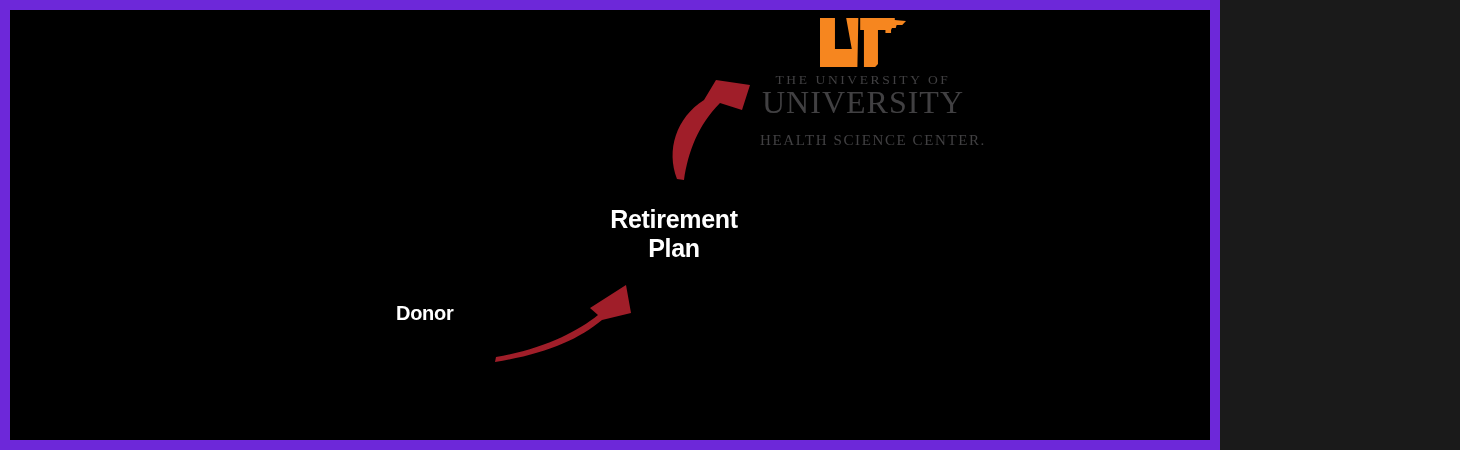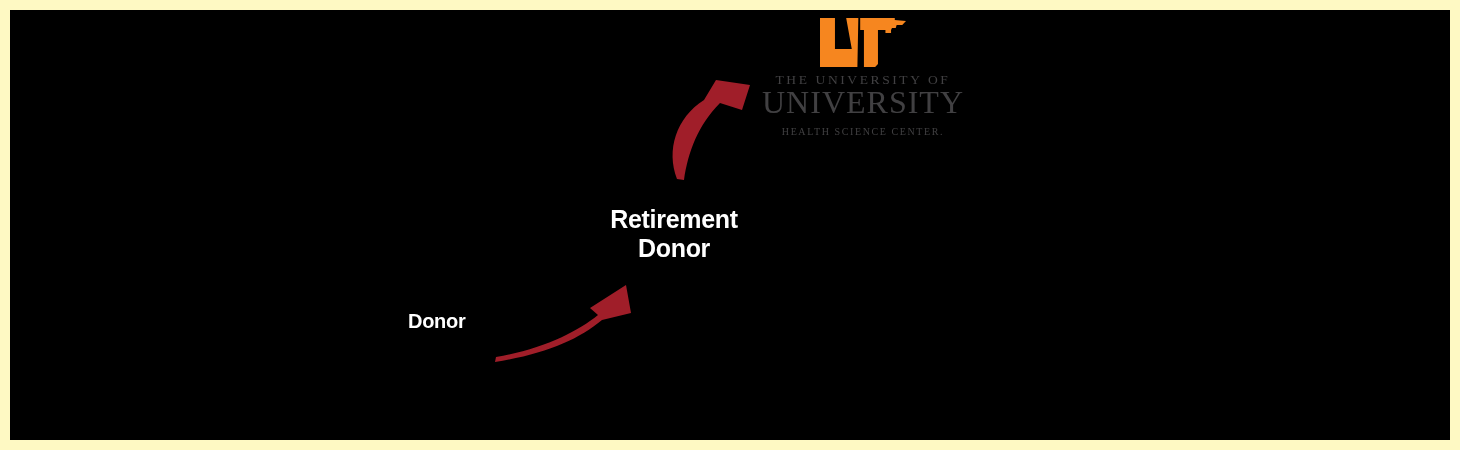--- a/index.html
+++ b/index.html
@@ -1,22 +1,22 @@
 <!DOCTYPE html>
 <html><head>
 <meta charset="utf-8">
 <style>
   html, body { margin: 0; padding: 0; background: #1a1a1a; }
   .canvas {
     position: relative;
-    width: 1460px;
+    width: 1220px;
     height: 450px;
     box-sizing: border-box;
     background: #000000;
-    border: 10px solid #fef9c3;
+    border: 10px solid #6d28d9;
     overflow: hidden;
     font-family: "Liberation Sans", sans-serif;
   }
   .arrow-layer {
     position: absolute;
     left: -10px; top: -10px;
     width: 1460px; height: 450px;
     pointer-events: none;
   }
   .node-label {
@@ -26,45 +26,44 @@
     letter-spacing: -0.3px;
   }
   .node-plan {
     left: 584px; top: 195px;
     width: 160px;
     font-size: 25px;
     line-height: 29px;
     text-align: center;
   }
   .node-donor {
-    left: 398px; top: 292px;
+    left: 386px; top: 292px;
     font-size: 20px;
     white-space: nowrap;
-    margin-top: 8px;
   }
   .logo {
     position: absolute;
     left: 750px; top: 8px;
     width: 206px;
     text-align: center;
     color: #414042;
   }
   .logo-mark {
     display: block;
     margin: 0 auto 7px auto;
     width: 86px; height: 49px;
   }
   .logo-line {
     font-family: "Liberation Serif", serif;
     color: #414042;
     white-space: nowrap;
   }
   .logo-line1 { font-size: 13.5px; line-height: 12px; letter-spacing: 2.6px; margin: 0 0 3px 0; }
   .logo-line2 { font-size: 32px;   line-height: 26px; letter-spacing: 1px;   margin: 0; }
-  .logo-line3 { font-size: 10px; line-height: 10px; letter-spacing: 1.6px; margin: 12px 0 0 0; }
+  .logo-line3 { font-size: 15px; line-height: 10px; letter-spacing: 1.6px; margin: 20px 0 0 0; }
 </style>
 </head>
 <body>
 
 <div class="canvas">
 
   <svg class="arrow-layer" viewBox="0 0 1460 450" xmlns="http://www.w3.org/2000/svg">
     <path d="M495,362 C545,354 578,340 602,320 L631,313 L626,285 L590,308 L598,315 C577,332 543,349 496,357 Z" fill="#A01E29"></path>
     <path d="M677,179 C666,150 676,118 704,100 L716,80 L750,85 L742,110 L720,103 C698,125 688,152 684,180 Z" fill="#A01E29"></path>
   </svg>
@@ -72,17 +71,17 @@
   <div class="logo">
     <svg class="logo-mark" viewBox="0 0 92 49" preserveAspectRatio="none" xmlns="http://www.w3.org/2000/svg">
       <path d="M0,0 L16,0 L16,31 L34,31 L28,0 L41,0 L40,49 L0,49 Z" fill="#F6861F"></path>
       <path d="M43,0 L80,0 L80,2 L92,3 L88,7 L82,7 L81,10 L77,10 L76,12 L76,15 L70,15 L70,12 L62,12 L62,46 L59,49 L47,49 L47,12 L43,12 Z" fill="#F6861F"></path>
     </svg>
     <div class="logo-line logo-line1">THE UNIVERSITY OF</div>
     <div class="logo-line logo-line2">UNIVERSITY</div>
     <div class="logo-line logo-line3">HEALTH SCIENCE CENTER.</div>
   </div>
 
-  <div class="node-label node-plan">Retirement Donor</div>
+  <div class="node-label node-plan">Retirement Plan</div>
 
   <div class="node-label node-donor">Donor</div>
 
 </div>
 
 </body></html>

